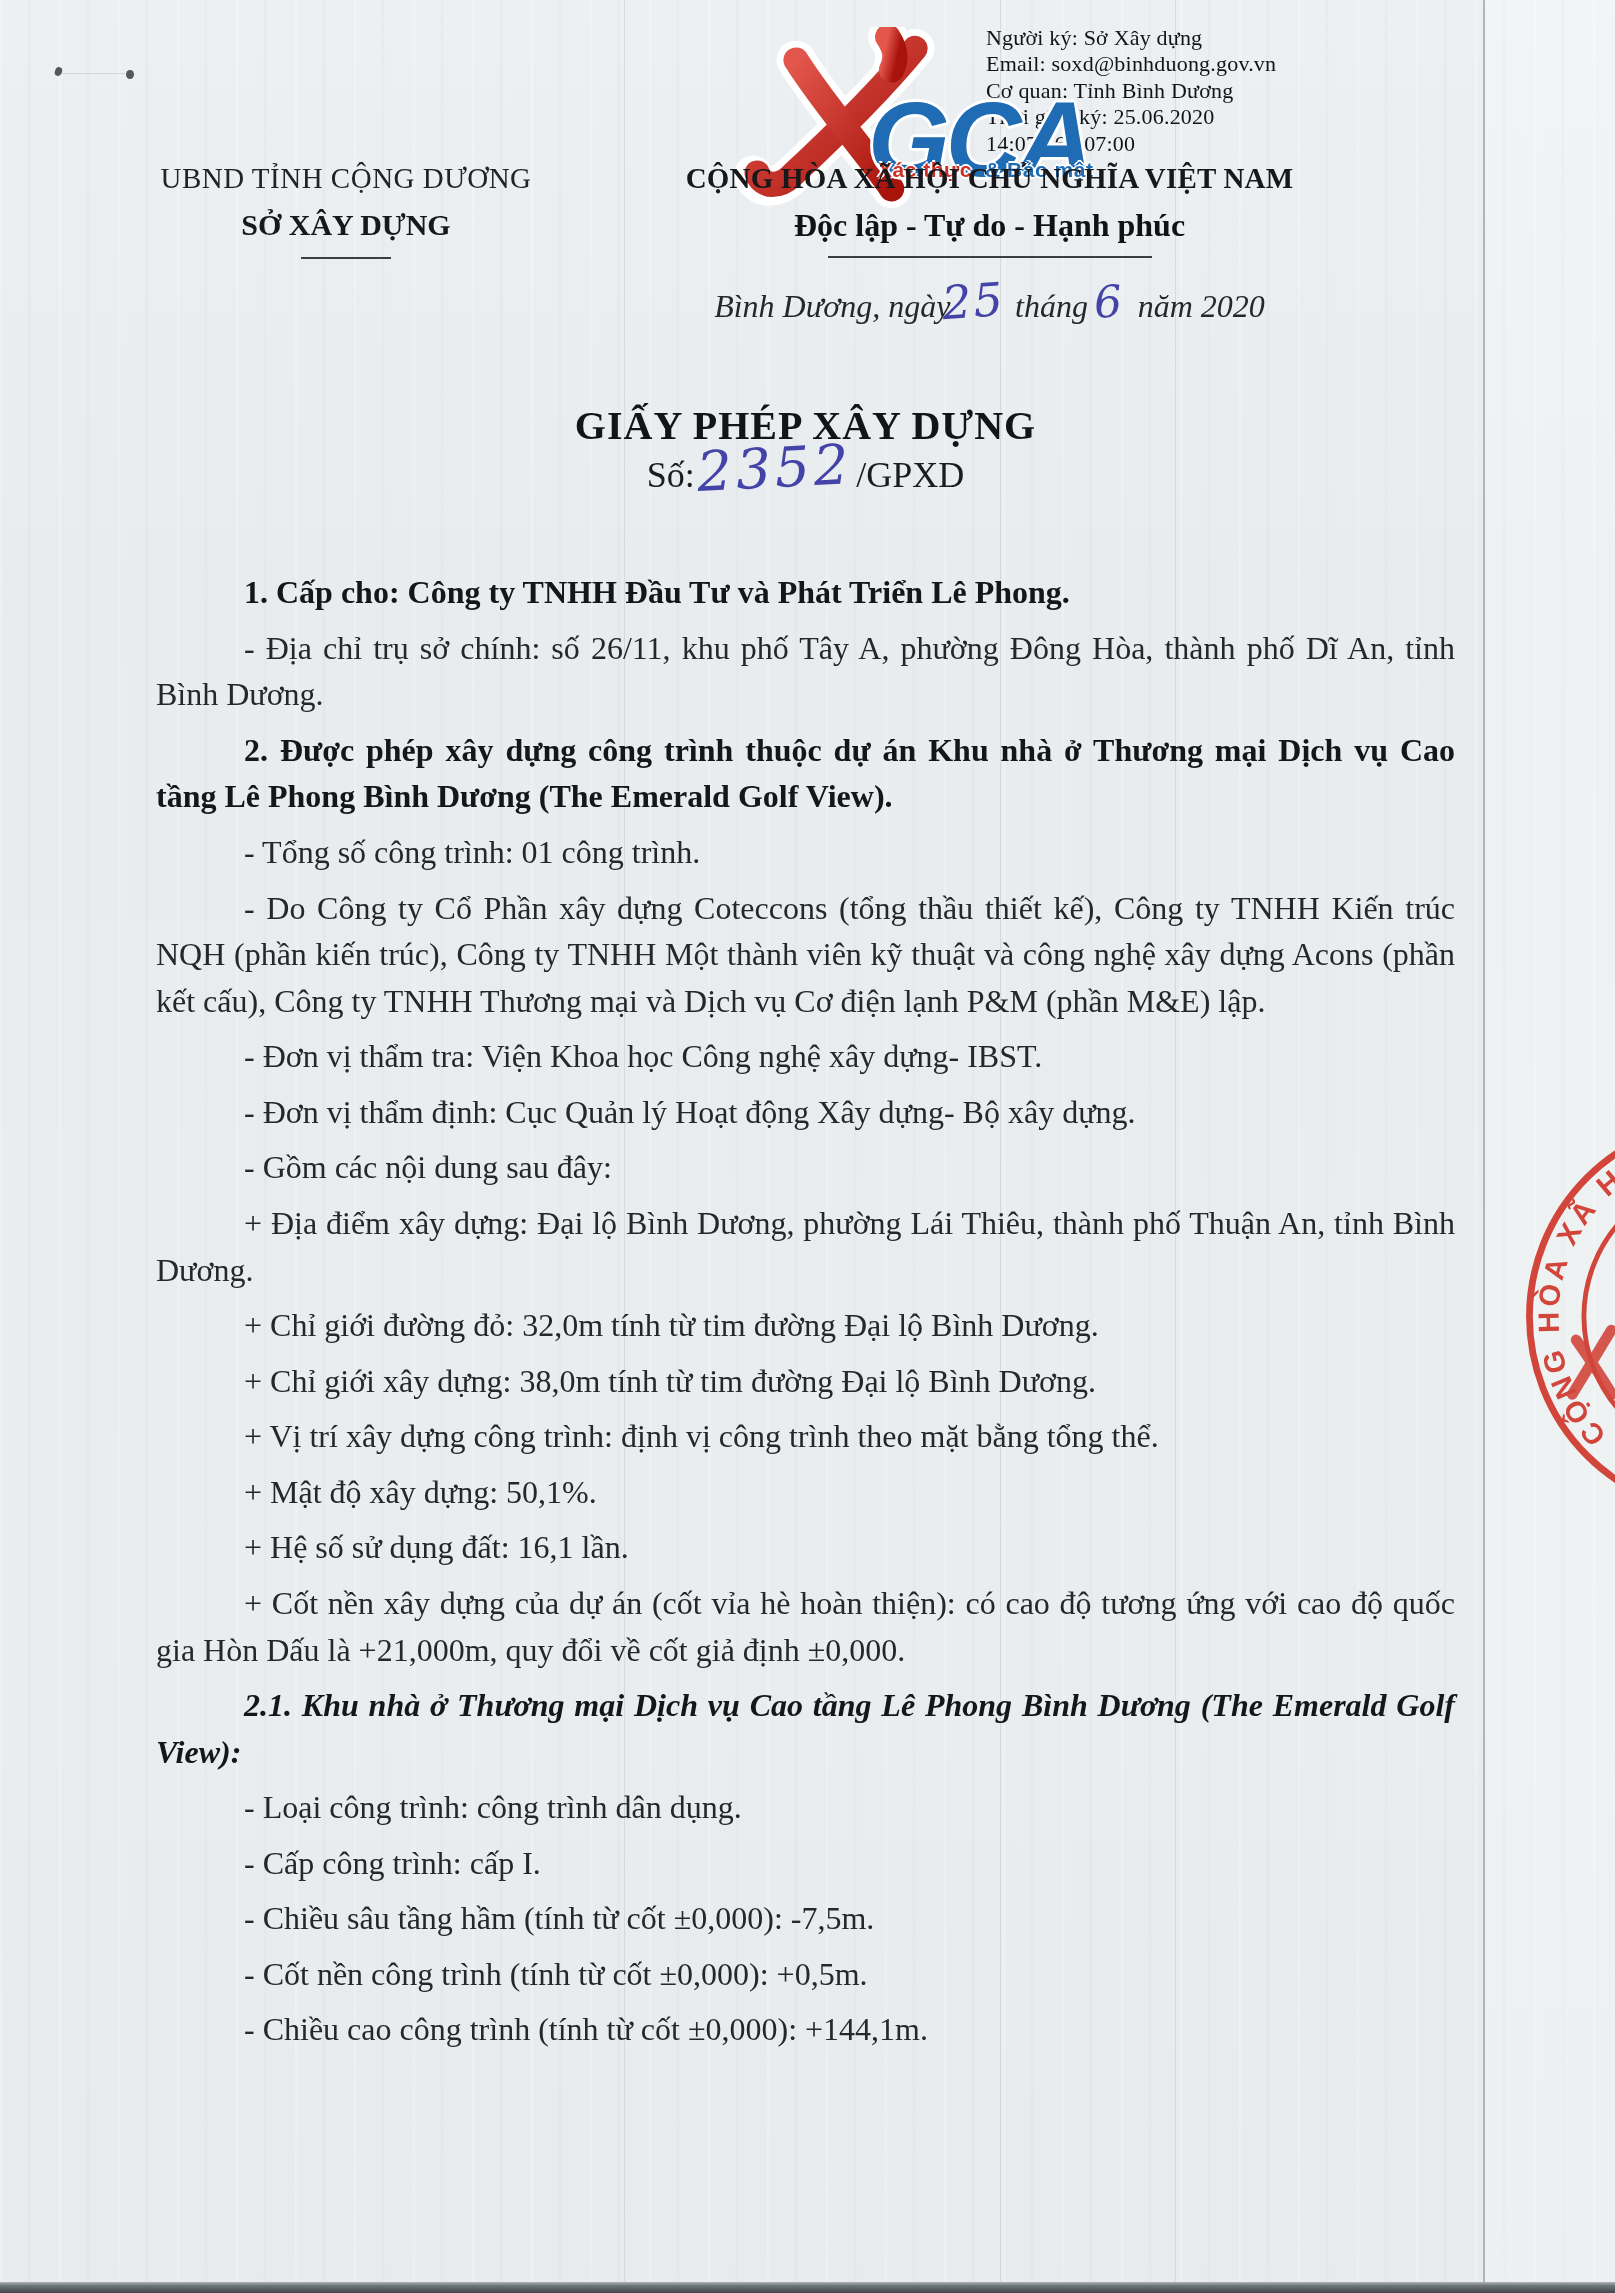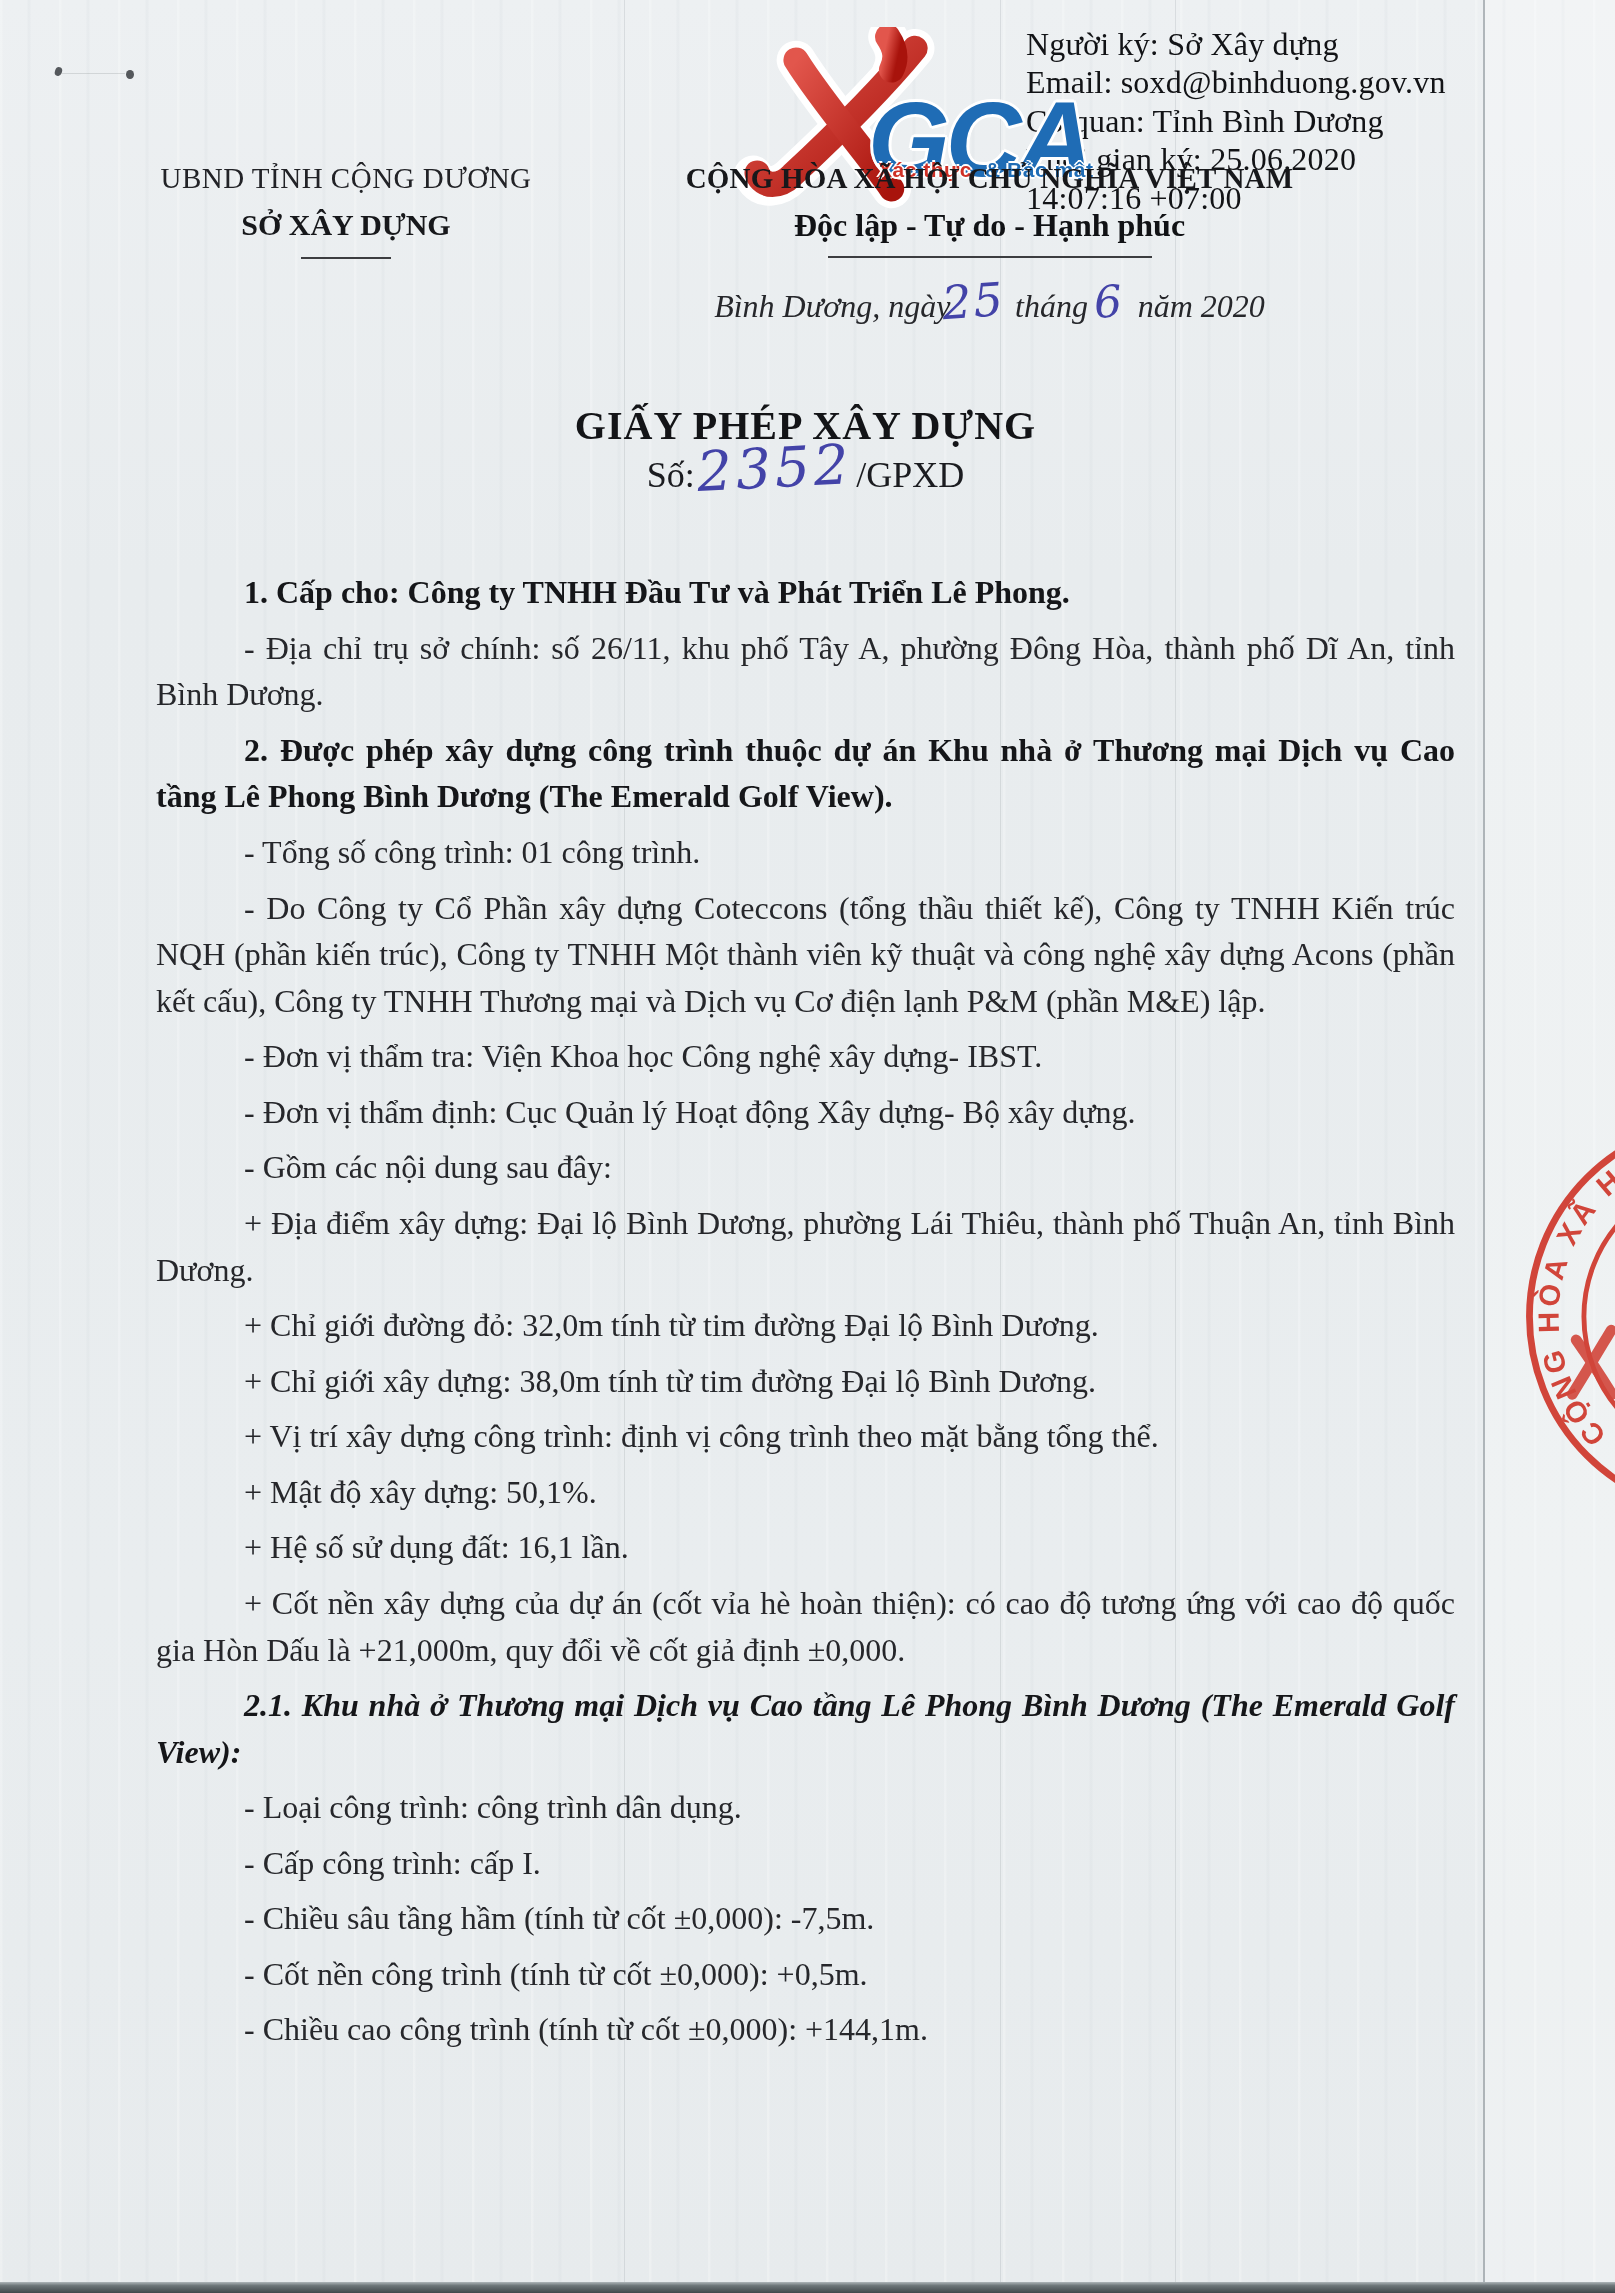--- a/index.html
+++ b/index.html
@@ -21,22 +21,22 @@
   .vline{position:absolute;top:0;bottom:0;width:1px;background:rgba(140,150,156,.22);}
   .vline.strong{width:2px;background:rgba(125,134,141,.55);}
   .right-strip{position:absolute;top:0;bottom:0;left:1485px;right:0;background:rgba(255,255,255,.28);}
   .bottom-edge{position:absolute;left:0;right:0;bottom:0;height:11.7px;
     background:linear-gradient(180deg,#aeb6b9 0%,#6d7679 30%,#3a4144 100%);}
   .dot{position:absolute;background:#3a3d42;border-radius:50%;opacity:.85;}
   .dot-link{position:absolute;height:1px;background:rgba(60,64,68,.15);}
 
   
   .sig{
-    position:absolute;left:1026px;top:25px;width:410px;
-    font-size:32px;line-height:1.2;color:#121316;letter-spacing:0.2px;
+    position:absolute;left:986px;top:25px;width:410px;
+    font-size:22px;line-height:1.2;color:#121316;letter-spacing:0.2px;
   }
   .sig div{white-space:nowrap;}
 
   
   .logo{position:absolute;left:724px;top:27px;width:410px;height:185px;}
   .logo-x{position:absolute;left:0;top:0;}
   .logo-text{
     position:absolute;left:144px;top:34px;
     font-family:"Liberation Sans","DejaVu Sans",sans-serif;
     font-style:italic;font-weight:bold;font-size:105px;line-height:1;

